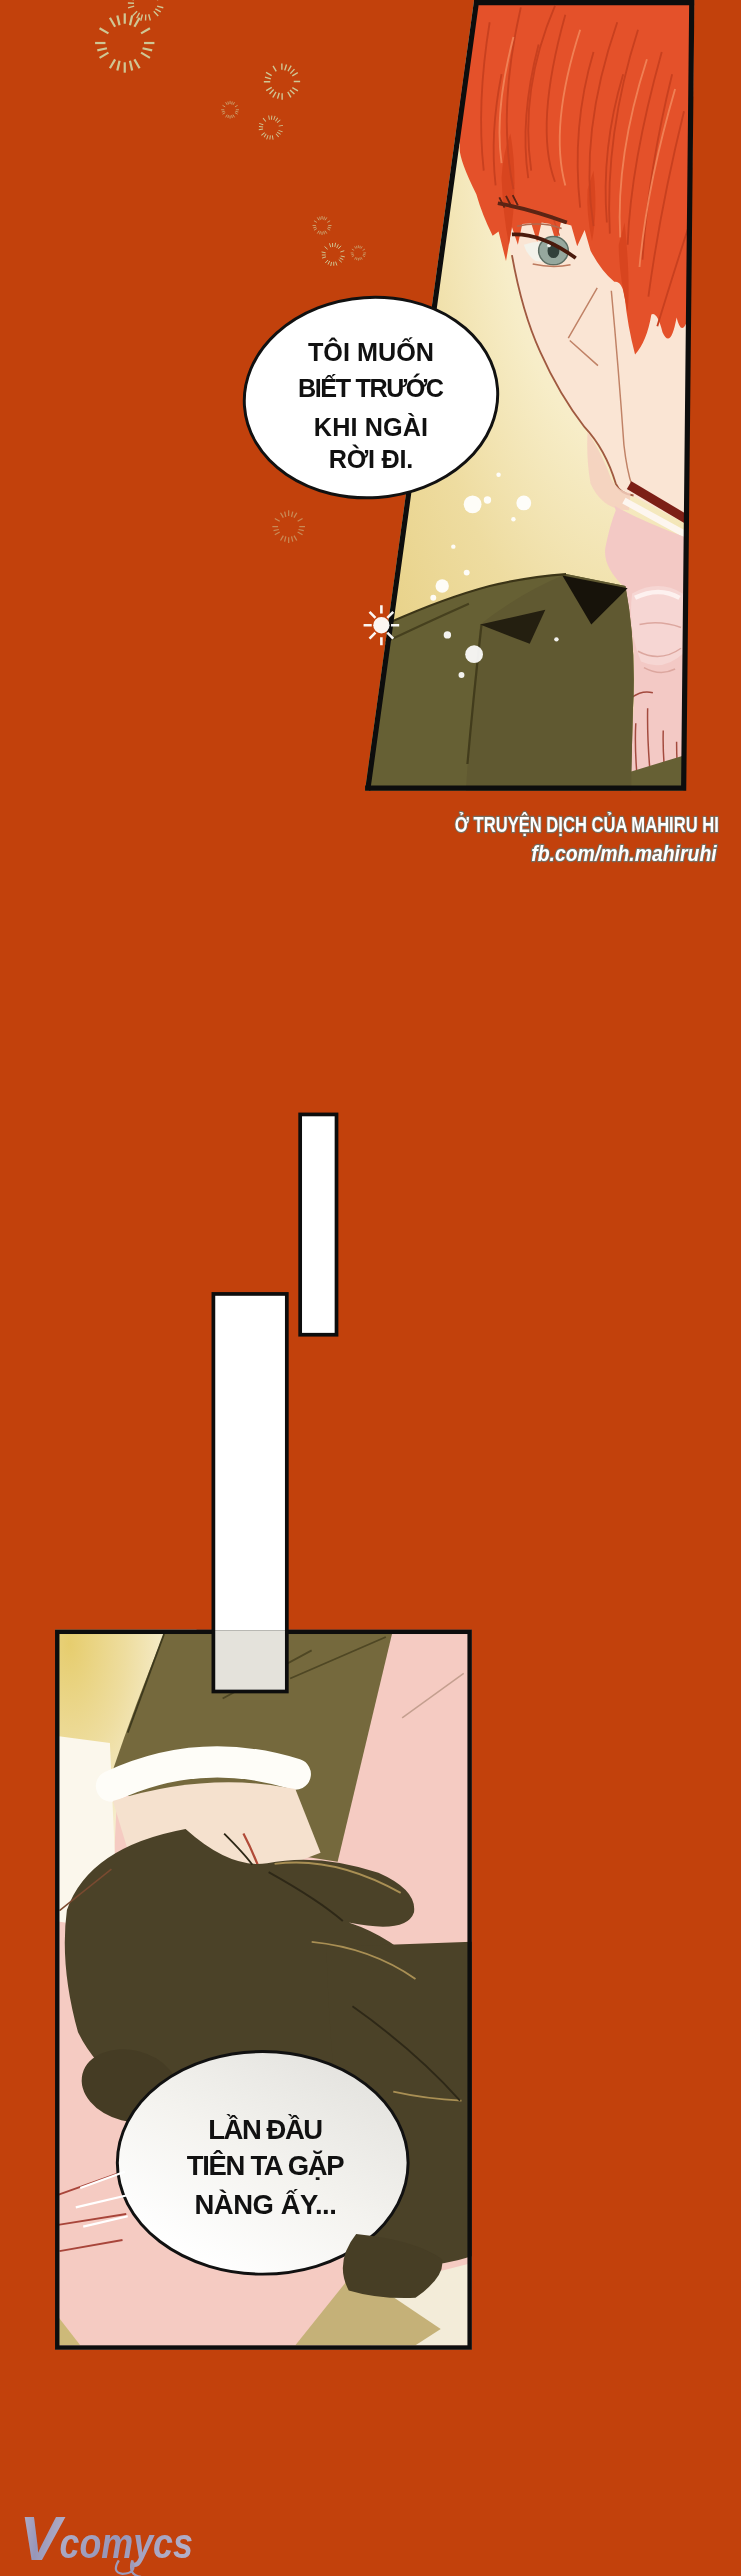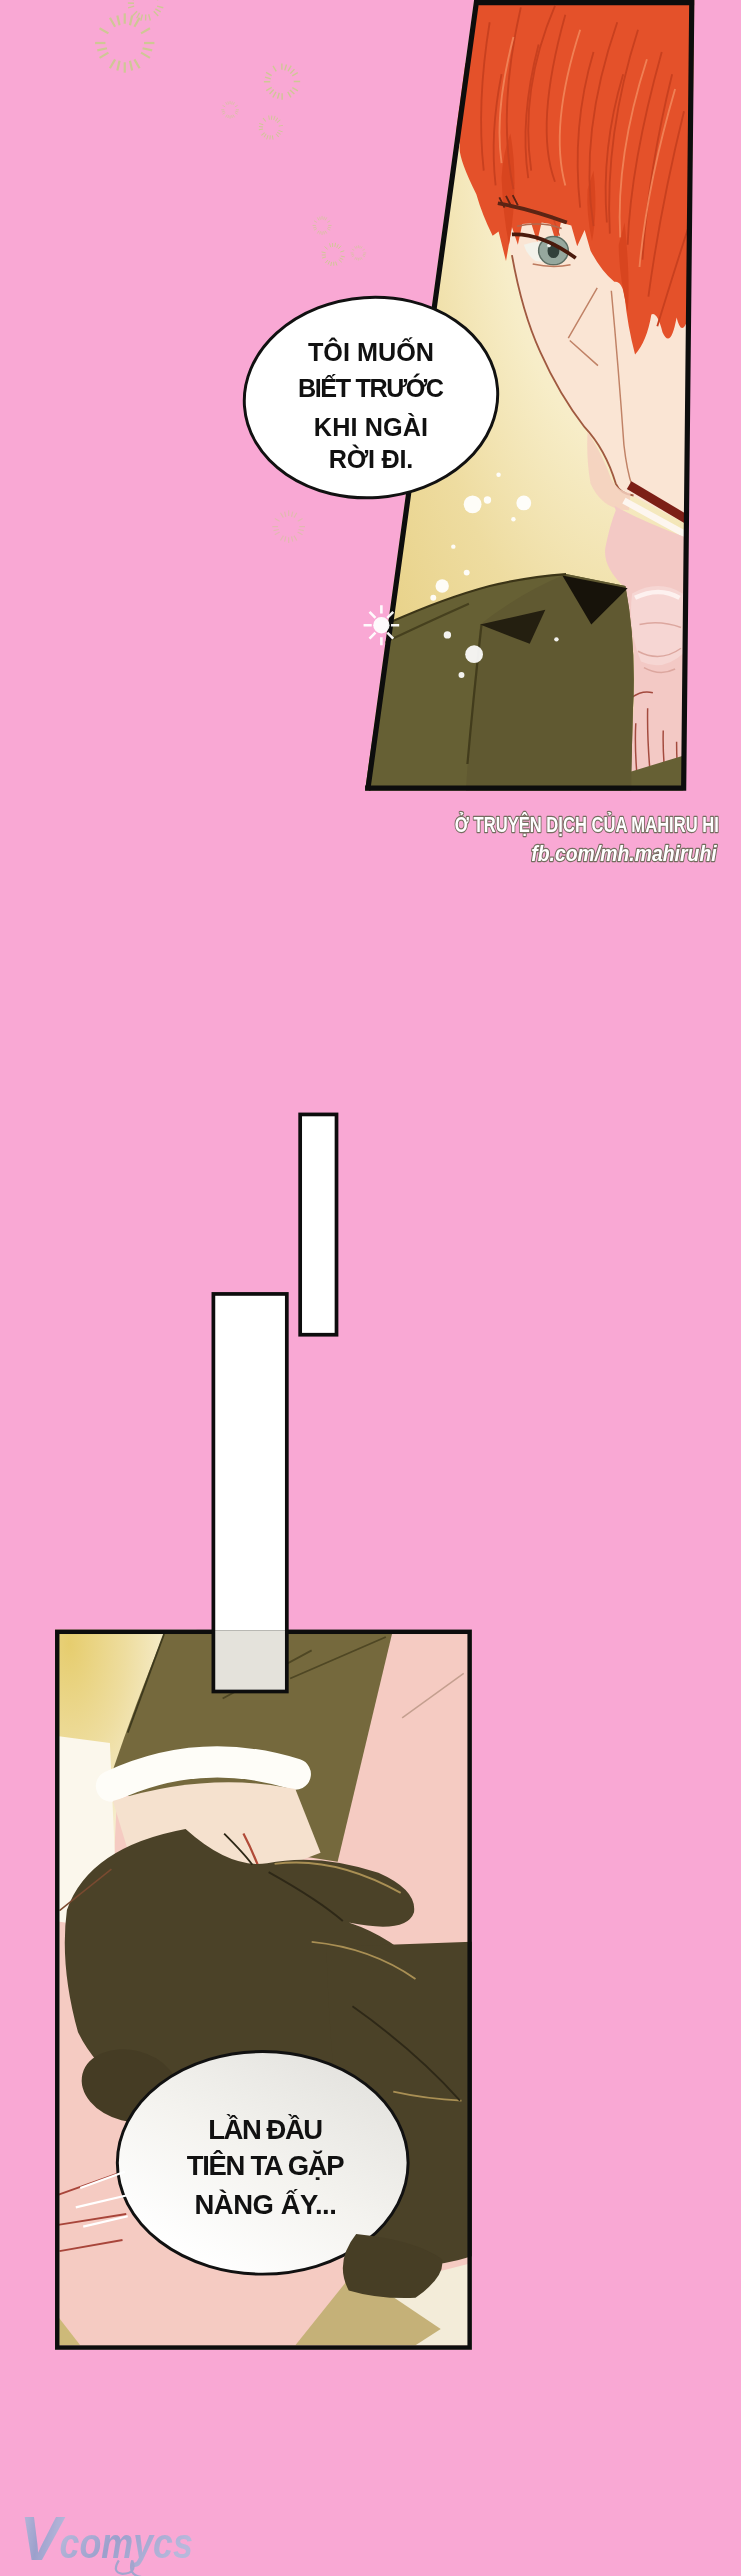--- a/index.html
+++ b/index.html
@@ -1,16 +1,16 @@
 <!DOCTYPE html>
 <html style="font-size:12px"><head>
 <meta charset="utf-8">
 <style>
   html,body{margin:0;padding:0;background:#ffffff;}
-  #page{position:relative;width:742px;height:2576px;background:#f9a8d4;overflow:hidden;}
+  #page{position:relative;width:742px;height:2576px;background:#c2410c;overflow:hidden;}
   svg{display:block;}
   text{font-family:"Liberation Sans", sans-serif;}
 </style>
 </head>
 <body>
 <div id="page">
 <svg width="742" height="2576" viewBox="0 0 1000 3473">
 <defs>
   <radialGradient id="bg1" cx="0.80" cy="0.16" r="1.18">
     <stop offset="0" stop-color="#fdf8ec"></stop>

